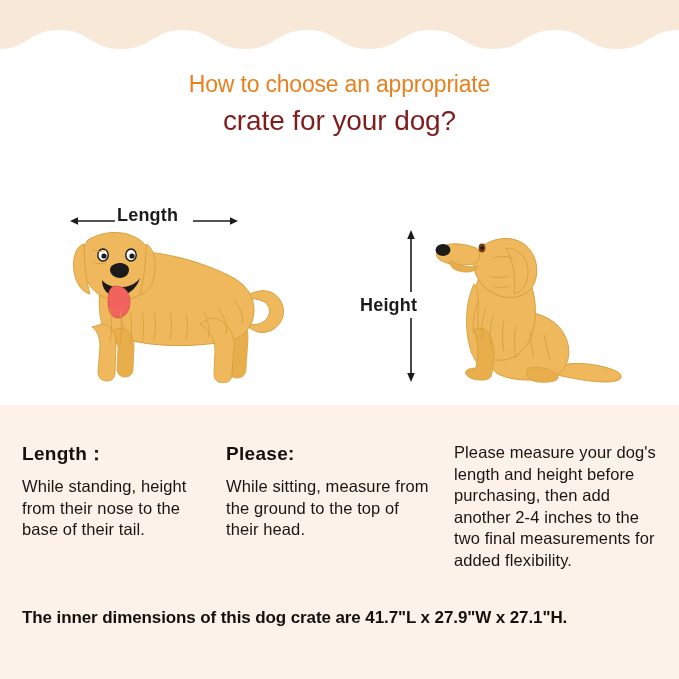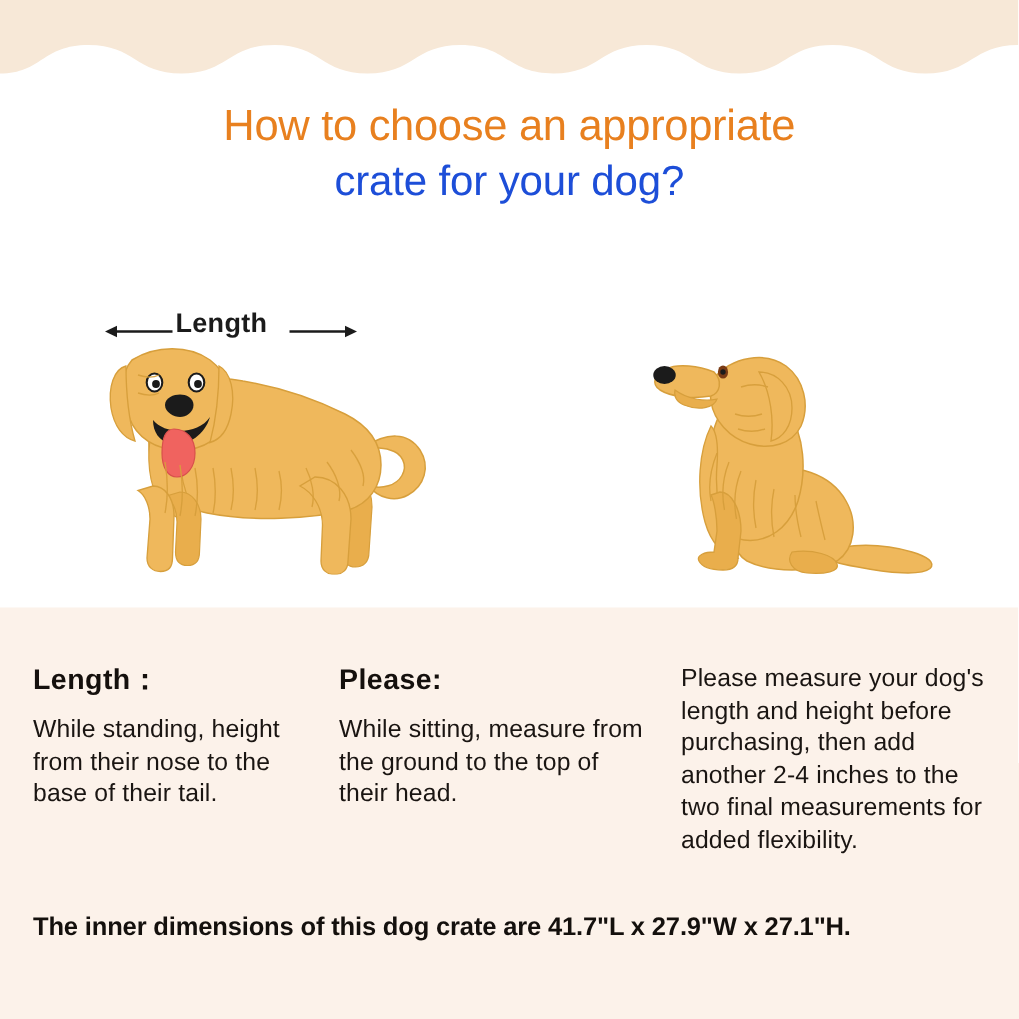--- a/index.html
+++ b/index.html
@@ -35,32 +35,32 @@
   
   .title-wrap {
     position: absolute;
     left: 0;
     top: 64px;
     width: 679px;
     text-align: center;
   }
   .title-line1 {
     display: block;
-    font-size: 29px;
+    font-size: 23px;
     line-height: 40px;
     letter-spacing: -0.2px;
     color: #E8801F;
     font-weight: 400;
   }
   .title-line2 {
     display: block;
     font-size: 28px;
     line-height: 34px;
     letter-spacing: -0.1px;
-    color: #1d4ed8;
+    color: #7f1d1d;
     font-weight: 400;
   }
 
   
   .illus {
     position: absolute;
     left: 0;
     top: 190px;
     width: 673px;
     height: 215px;
@@ -289,20 +289,28 @@
         <path d="M112,84 C114,94 114,104 112,112"></path>
         <path d="M128,86 C130,94 130,104 128,112"></path>
         <path d="M146,84 C150,92 152,102 150,110"></path>
         <path d="M160,80 C166,88 170,98 168,106"></path>
         <path d="M176,72 C182,80 186,88 184,96"></path>
         <path d="M34,22 C40,24 44,24 48,22"></path>
         <path d="M34,34 C40,36 44,36 48,34"></path>
       </g>
     </svg>
 
+    <div class="height-group">
+      <svg class="arrow-v" viewBox="0 0 14 152">
+        <line x1="7" y1="8" x2="7" y2="144" stroke="#1b1b1b" stroke-width="1.6"></line>
+        <polygon points="7,0 3.2,9 10.8,9" fill="#1b1b1b"></polygon>
+        <polygon points="7,152 3.2,143 10.8,143" fill="#1b1b1b"></polygon>
+      </svg>
+      <div class="height-label">Height</div>
+    </div>
 
     <svg class="dog-sitting" viewBox="0 0 200 168">
 
       <path d="M116,146 C134,140 156,140 176,146 C186,149 192,153 188,157
                C182,162 160,160 140,156 C128,154 118,152 116,146 Z" fill="#EFB85C" stroke="#D79F3C" stroke-width="1"></path>
 
       <path d="M76,92 C98,86 122,94 132,112 C140,126 138,144 126,152
                C110,160 82,160 66,152 C56,146 54,132 58,118
                C62,106 68,96 76,92 Z" fill="#EFB85C" stroke="#D79F3C" stroke-width="1"></path>
 

